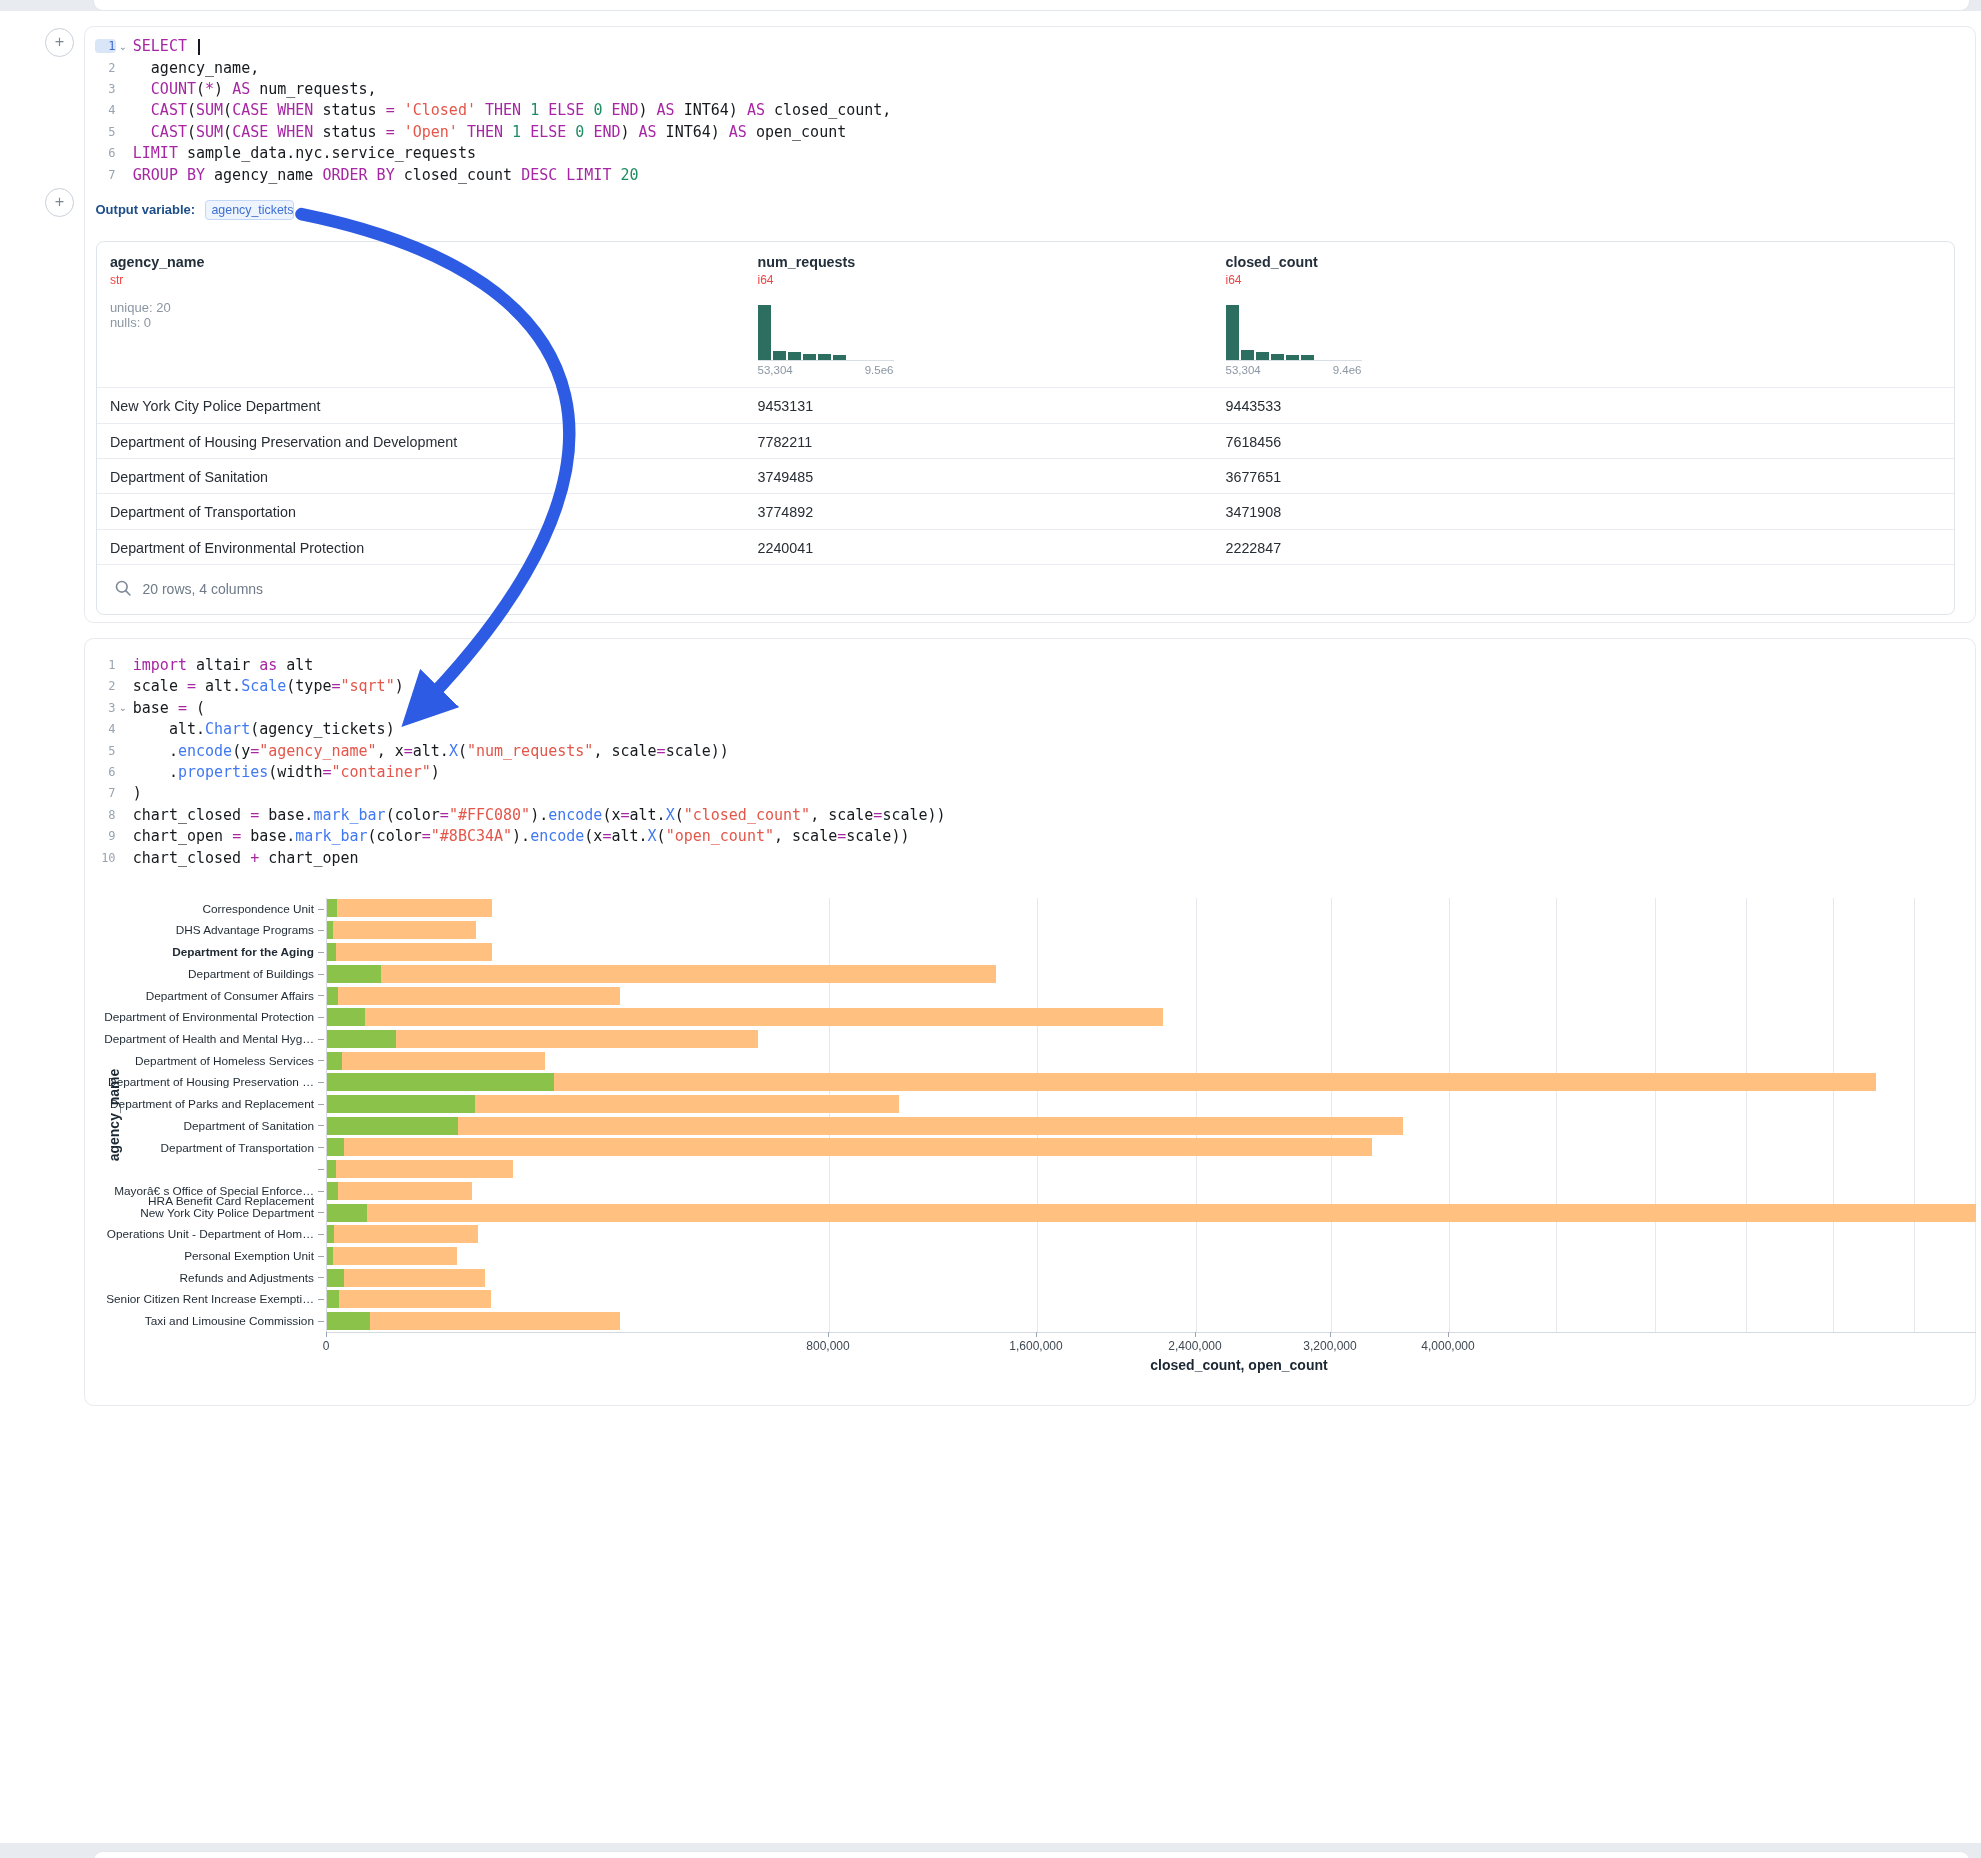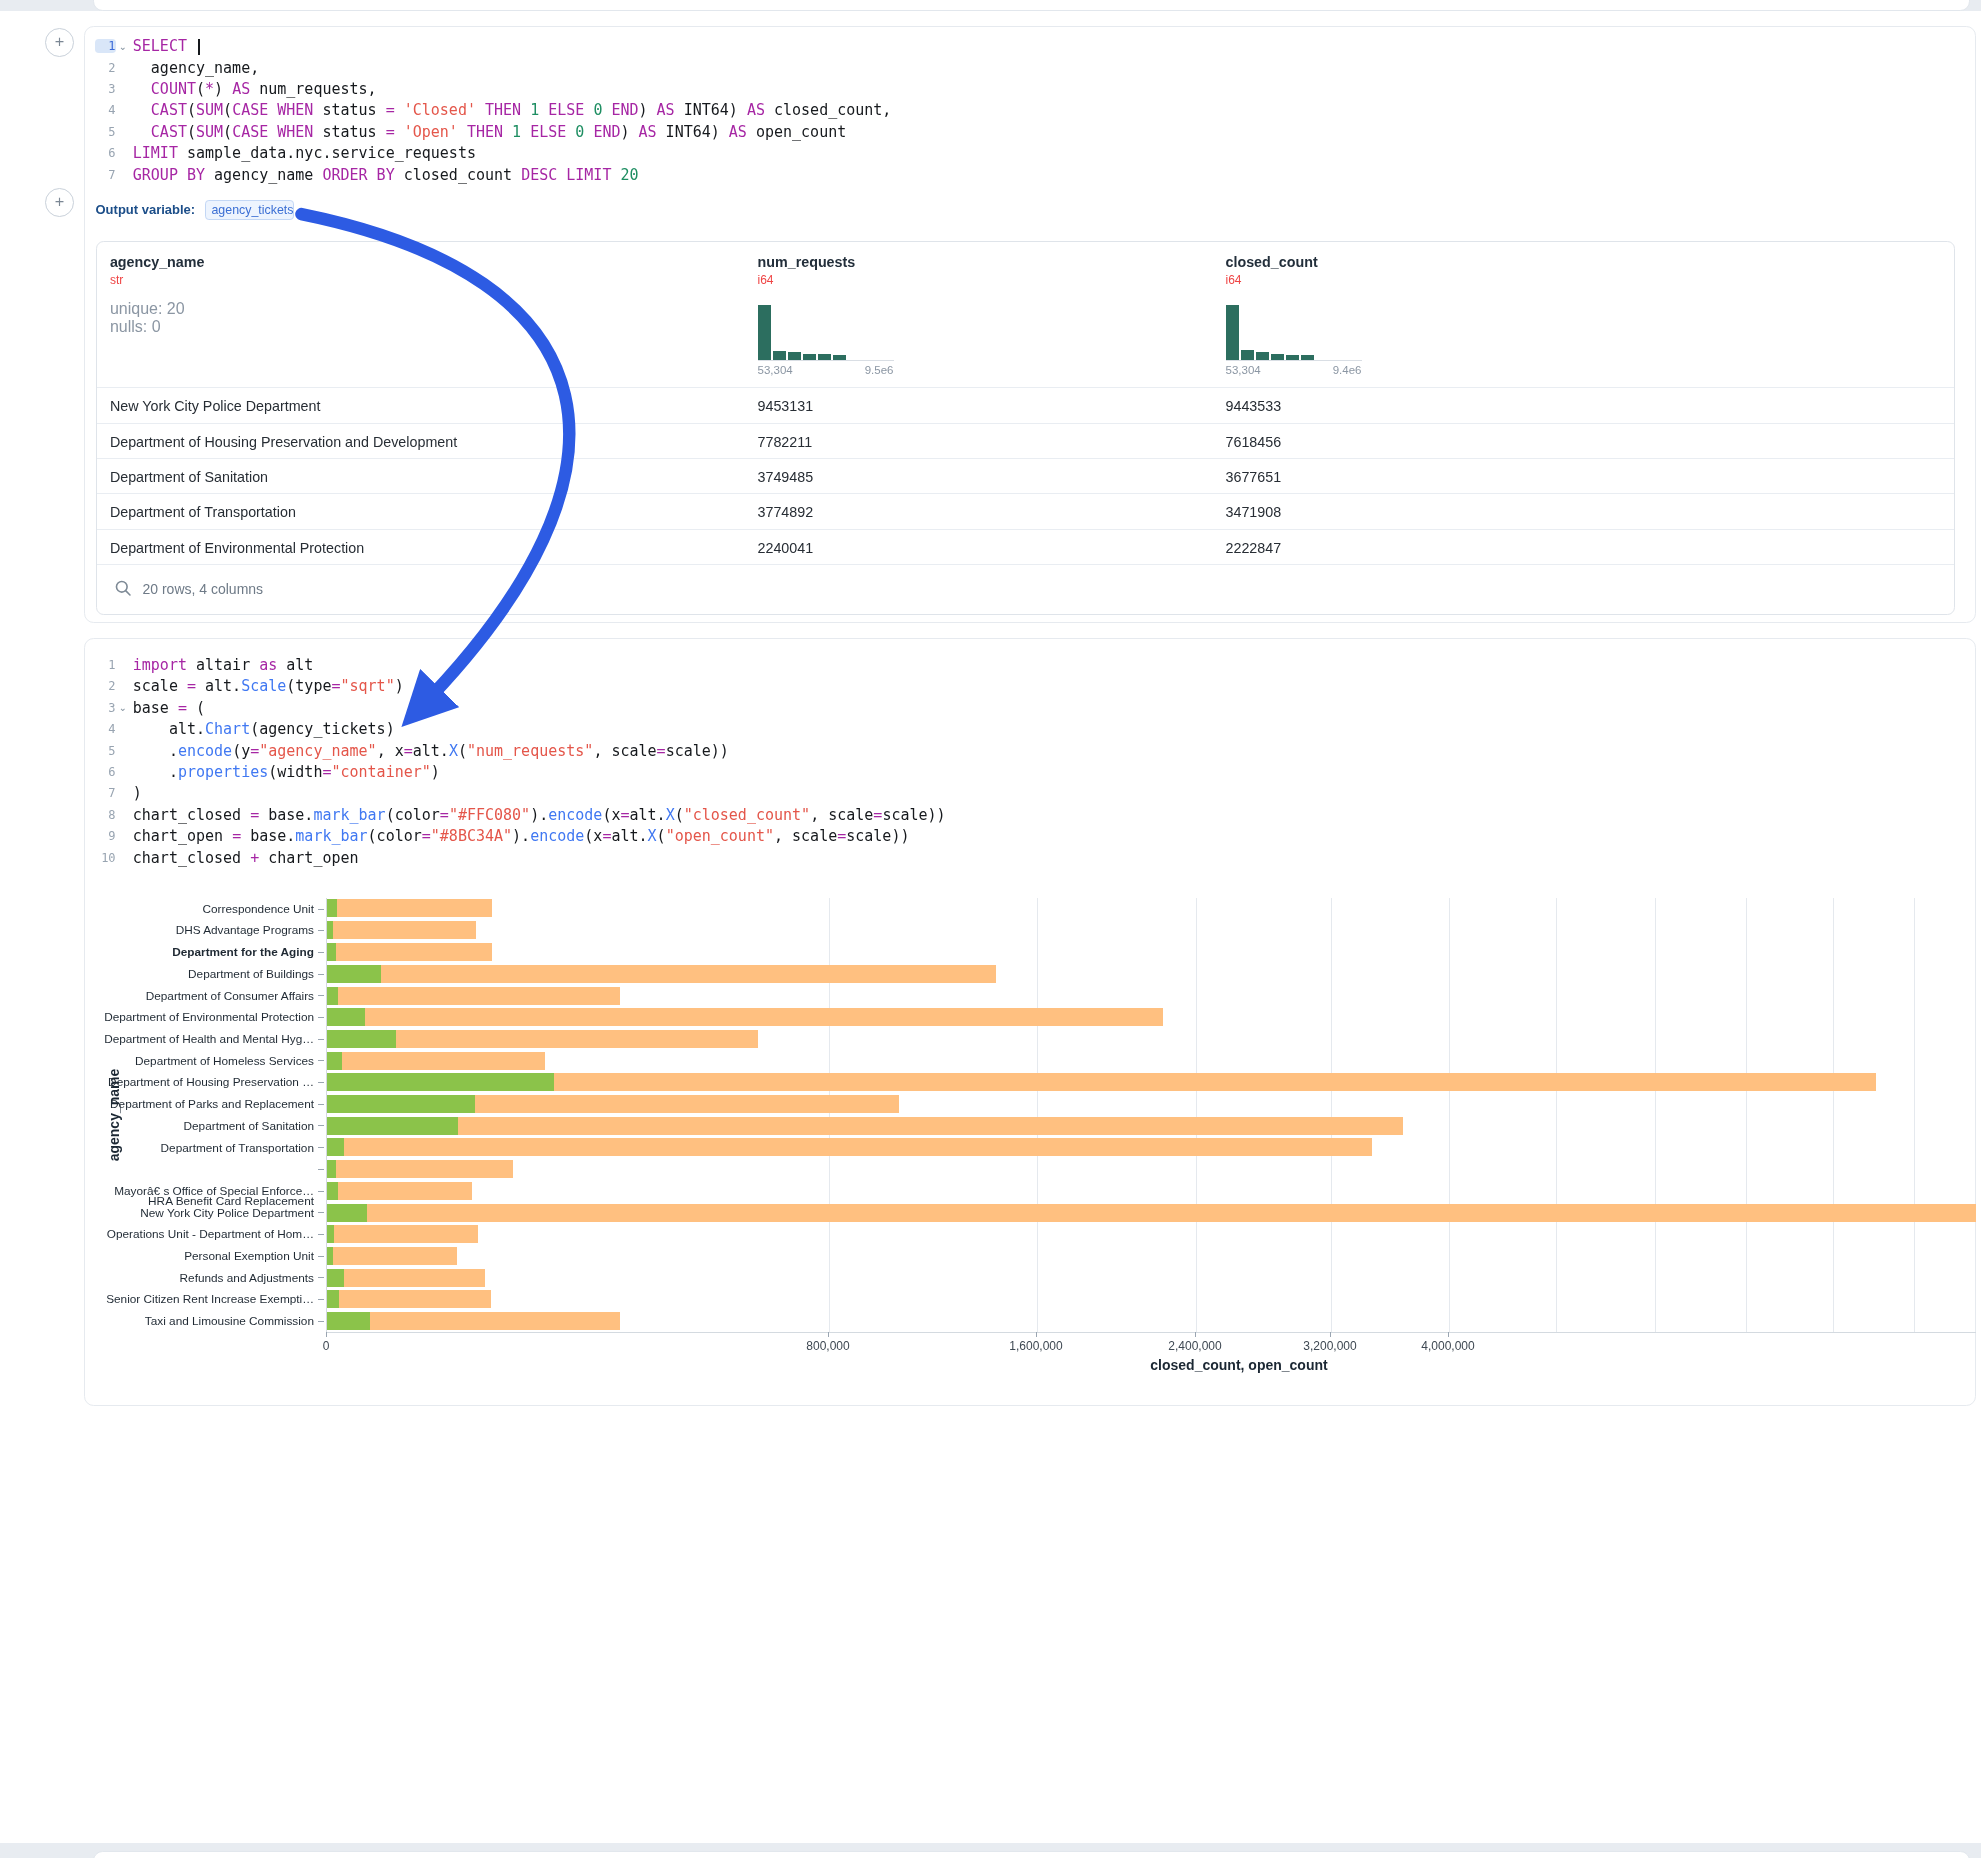--- a/index.html
+++ b/index.html
@@ -21,21 +21,21 @@
   .tk-fn{color:#4078f2}
   .tk-pl{color:#16191d}
   .caret{display:inline-block;width:1.9px;height:16.3px;background:#15181c;vertical-align:text-bottom;margin-left:1.9px}
   .output-row{position:absolute;left:10.5px;top:173px;display:flex;align-items:center;gap:9.6px}
   .ov-label{font-size:13px;font-weight:700;color:#1c4e89}
   .ov-chip{font-size:12.4px;color:#3b6fd4;background:#edf4fe;border:1px solid #c3d7f5;border-radius:3.8px;padding:1.9px 5.7px;max-width:76px;overflow:hidden;white-space:nowrap}
   .card{position:absolute;background:#fff;border:1px solid #dfe4ea;border-radius:7.6px;overflow:hidden}
   .th{position:absolute;top:12.4px}
   .th-name{font-size:14.3px;font-weight:700;color:#232f3b}
   .th-type{font-size:12px;color:#ef4444;margin-top:2.9px}
-  .meta{font-size:16px;color:#8b96a3}
+  .meta{font-size:13px;color:#8b96a3}
   .hist{position:relative;width:136px;height:59px;margin-top:13.4px;border-bottom:1px solid #d9dee4}
   .hist-bar{position:absolute;bottom:0}
   .hist-labels{display:flex;justify-content:space-between;width:136px;margin-top:3.8px;font-size:11.5px;color:#8b96a3}
   .t-row{position:absolute;left:0;right:0;height:35px;border-top:1px solid #e9edf2}
   .t-cell{position:absolute;top:50%;transform:translateY(-50%);font-size:14.3px;color:#272d34;white-space:nowrap}
   .t-footer{position:absolute;left:0;right:0;top:322px;height:50px;border-top:1px solid #e9edf2}
   .t-footer-text{position:absolute;left:46px;top:16.3px;font-size:14px;color:#6e7a87}
   .t-footer-icon{position:absolute;left:17px;top:14.3px}
   #chart-root{position:absolute;left:0;top:251px;width:1890px;height:507px}
   #plot{position:absolute;left:241px;top:7.6px;width:1649px;height:434px;overflow:hidden;border-left:1px solid #d4dae0;border-bottom:1px solid #d4dae0}

